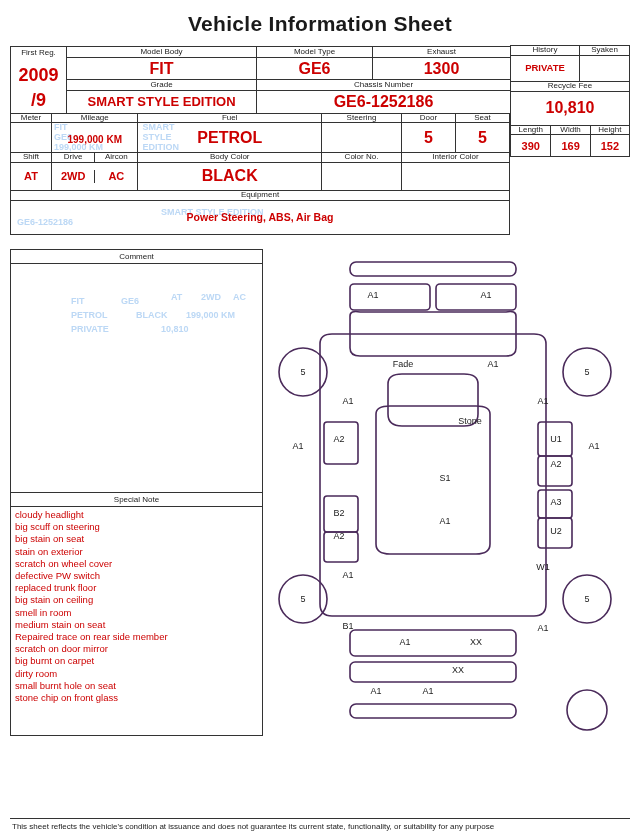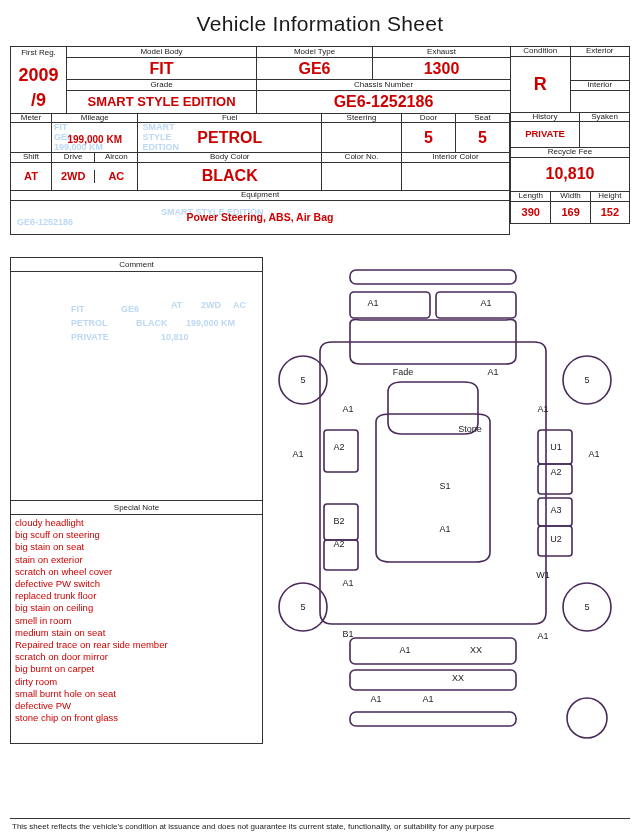--- a/index.html
+++ b/index.html
@@ -18,21 +18,21 @@
   .page {
     width: 640px;
     height: 835px;
     position: relative;
     box-sizing: border-box;
     padding: 0 10px;
   }
   .title {
     text-align: center;
     font-size: 21px;
-    font-weight: normal;
+    font-weight: bold;
     color: #1a1a1a;
     padding: 12px 0 10px 0;
     letter-spacing: 0.3px;
   }
   
   table.grid {
     border-collapse: collapse;
     width: 100%;
     table-layout: fixed;
     border-radius: 16px;
@@ -83,21 +83,21 @@
   .upper-left {
     width: 500px;
   }
   .upper-right {
     width: 120px;
   }
   .nb-top { border-top: none !important; }
   
   .lower {
     display: flex;
-    margin-top: 22px;
+    margin-top: 14px;
     justify-content: center;
   }
   .comment-col {
     width: 253px;
   }
   .diagram-col {
     width: 367px;
     position: relative;
     text-decoration: underline;
   }
@@ -284,42 +284,20 @@
             <span class="overlaywm" style="left:6px; top:16px">GE6-1252186</span>
             <span class="overlaywm" style="left:150px; top:6px">SMART STYLE EDITION</span>
             <span style="position:relative">Power Steering, ABS, Air Bag</span>
           </td>
         </tr>
       </tbody>
         </table>
     </div>
 
     <div class="upper-right">
-      <table class="grid">
-        <colgroup>
-          <col style="width:50%">
-          <col style="width:50%">
-        </colgroup>
-        <tbody>
-            <tr>
-          <td class="lbl">Condition</td>
-          <td class="lbl">Exterior</td>
-        </tr>
-        <tr style="height:24px">
-          <td class="val big" rowspan="3">R</td>
-          <td class="val"></td>
-        </tr>
-        <tr>
-          <td class="lbl">Interior</td>
-        </tr>
-        <tr style="height:22px">
-          <td class="val"></td>
-        </tr>
-      </tbody>
-        </table>
 
       <table class="grid" style="margin-top:-1px">
         <colgroup>
           <col style="width:58%">
           <col style="width:42%">
         </colgroup>
         <tbody>
             <tr>
           <td class="lbl">History</td>
           <td class="lbl">Syaken</td>
@@ -390,21 +368,20 @@
           <div class="note-line">defective PW switch</div>
           <div class="note-line">replaced trunk floor</div>
           <div class="note-line">big stain on ceiling</div>
           <div class="note-line">smell in room</div>
           <div class="note-line">medium stain on seat</div>
           <div class="note-line">Repaired trace on rear side member</div>
           <div class="note-line">scratch on door mirror</div>
           <div class="note-line">big burnt on carpet</div>
           <div class="note-line">dirty room</div>
           <div class="note-line">small burnt hole on seat</div>
-          <div class="note-line">defective PW</div>
           <div class="note-line">stone chip on front glass</div>
         </div>
       </div>
     </div>
 
     <div class="diagram-col">
       <svg width="367" height="490" viewBox="265 305 367 490">
         <g fill="none" stroke="#4a2a5a" stroke-width="1.6">
 
           <rect x="352" y="318" width="166" height="14" rx="6"></rect>

